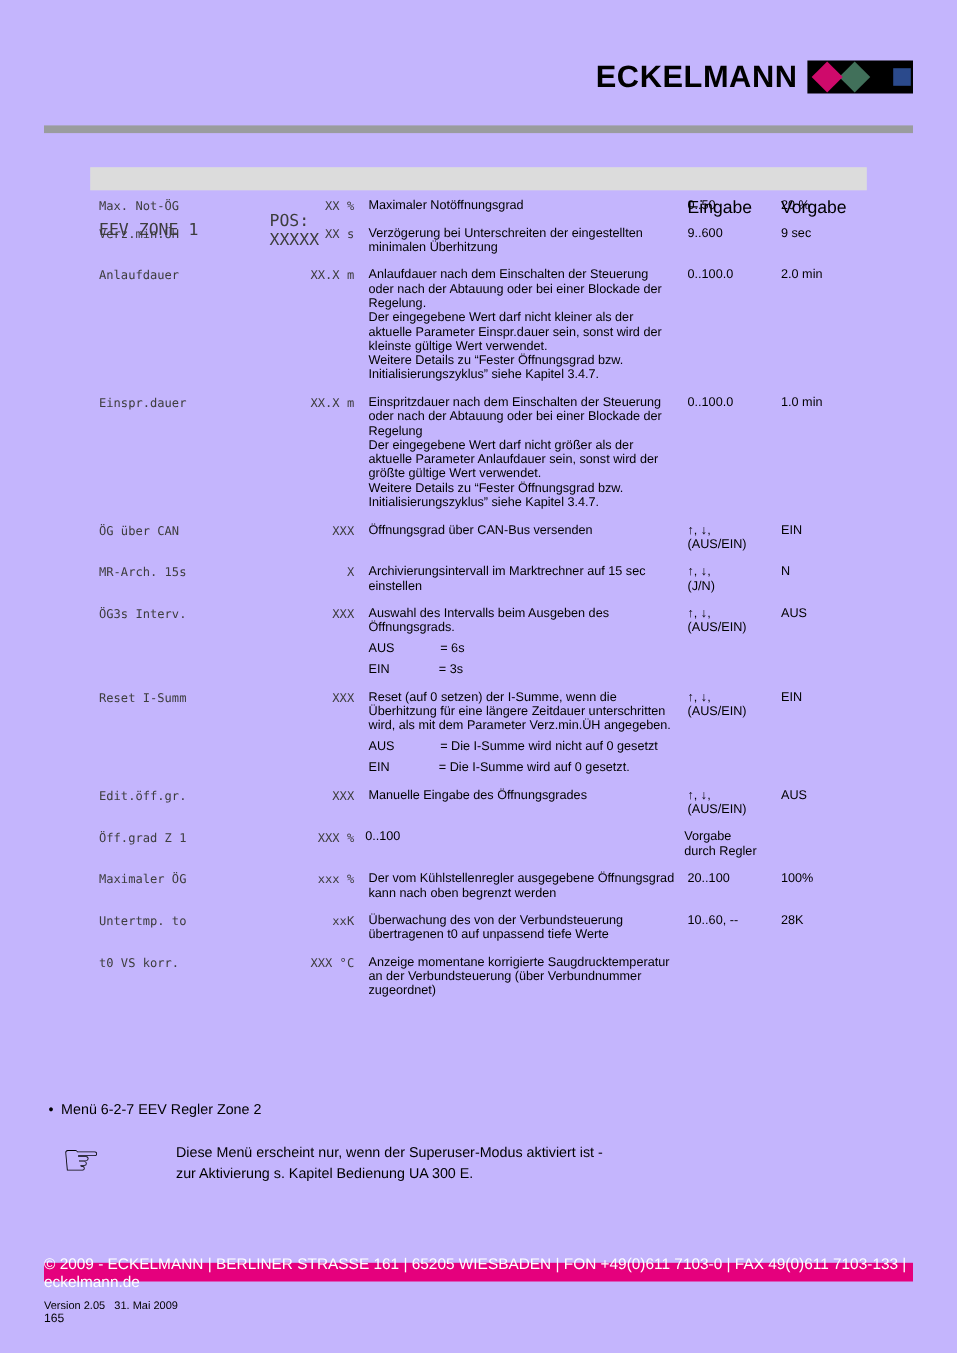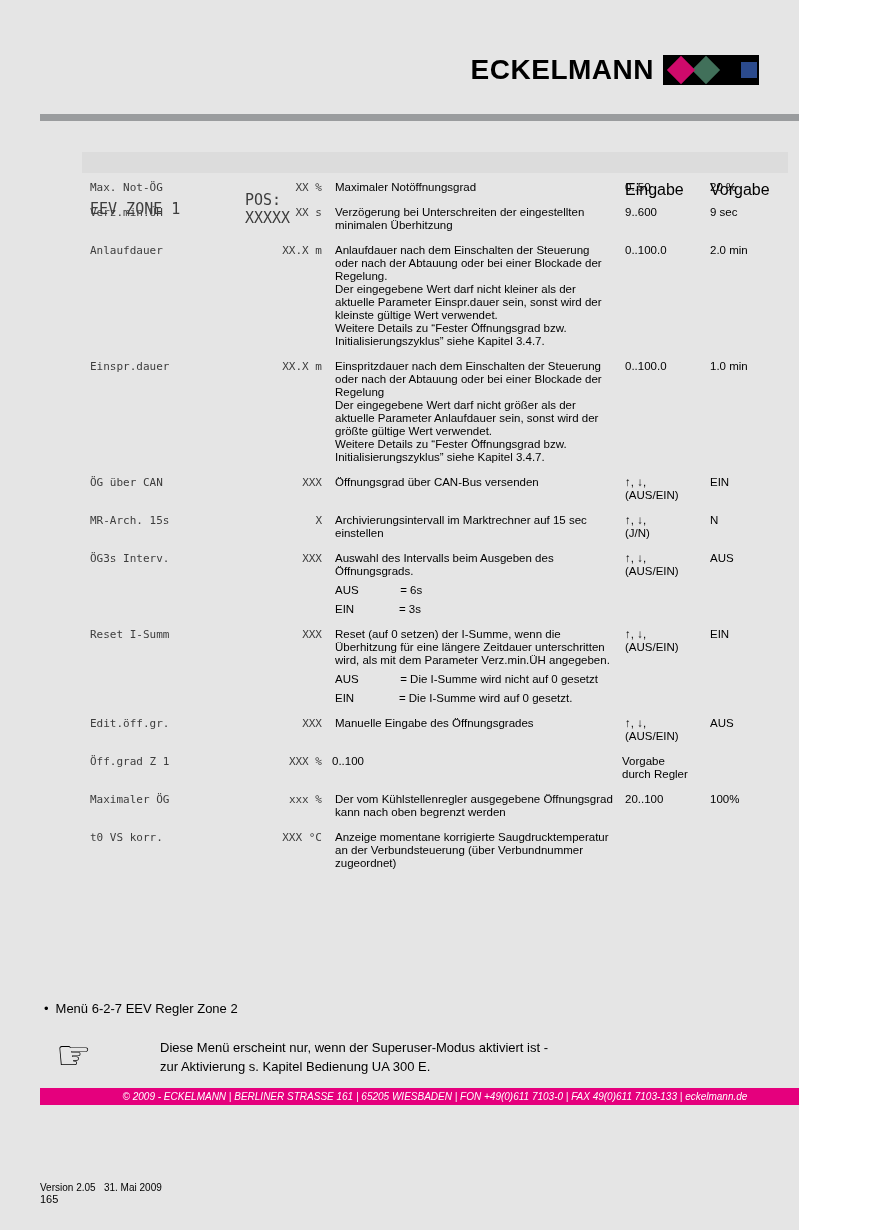--- a/index.html
+++ b/index.html
@@ -1,21 +1,21 @@
 <!DOCTYPE html>
 <html lang="de" style="--brand-magenta: #e5007d; --header-rule-gray: #9a9c9e; --table-header-bg: #dcdcdc; --logo-magenta: #cf0a6b; --logo-green: #41705a; --logo-blue: #2b4a8c;"><head>
 <meta charset="utf-8">
 <style>
   html,body{margin:0;padding:0;}
   body{
     width:870px;height:1230px;background:#ffffff;color:#000;
     font-family:"Liberation Sans","DejaVu Sans",sans-serif;
     -webkit-font-smoothing:antialiased;
   }
-  .page{position:relative;width:799px;height:1230px;background:#e5e5e5;overflow:hidden;}
+  .page{position:relative;width:870px;height:1230px;background:#c4b5fd;overflow:hidden;}
   .mono{font-family:"DejaVu Sans Mono","Liberation Mono",monospace;}
 
   
   .logo{position:absolute;top:54px;right:40px;display:flex;align-items:center;gap:9px;}
   .logo-text{font-size:28px;font-weight:bold;letter-spacing:0.5px;}
   .logo-mark{position:relative;width:96px;height:30px;background:#000;flex:0 0 auto;}
   .lm-d{position:absolute;width:20px;height:20px;top:5px;transform:rotate(45deg);}
   .lm-magenta{left:8px;background:var(--logo-magenta,#cf0a6b);z-index:3;}
   .lm-green{left:33px;background:var(--logo-green,#41705a);z-index:2;}
   .lm-blue{position:absolute;width:16px;height:16px;top:7px;right:2px;background:var(--logo-blue,#2b4a8c);}
@@ -43,23 +43,23 @@
   .c-vor{padding-left:7px;font-size:11.5px;line-height:13px;white-space:pre-line;}
 
   
   .bullet-line{position:absolute;top:1001px;left:44px;font-size:13px;}
   .bullet-line .bl-text{margin-left:7px;}
   .note{position:absolute;top:1035px;left:56px;display:flex;align-items:flex-start;}
   .hand-icon{font-size:40px;line-height:40px;width:104px;flex:0 0 auto;color:#000;}
   .note-text{font-size:13px;line-height:19px;white-space:pre-line;padding-top:3px;}
 
   
-  .footer-bar{position:absolute;top:1088px;left:40px;width:790px;height:17px;
-    background:var(--brand-magenta,#e5007d);color:#fff;font-size:10px;
-    display:flex;align-items:center;justify-content:center;font-style:italic;}
+  .footer-bar{position:absolute;top:1148px;left:40px;width:790px;height:17px;
+    background:var(--brand-magenta,#e5007d);color:#fff;font-size:14px;
+    display:flex;align-items:center;justify-content:center;}
   .footer-meta{position:absolute;top:1182px;left:40px;width:790px;
     display:flex;justify-content:flex-end;align-items:baseline;flex-direction:column;}
   .version-text{font-size:10px;white-space:pre;}
   .page-number{font-size:11px;}
 </style>
 </head>
 <body>
 
 <div class="page">
 
@@ -187,20 +187,29 @@
         <div class="trow">
           <div class="c-name mono">Maximaler ÖG</div>
           <div class="c-fmt mono">xxx %</div>
           <div class="c-desc">
             <div class="para">Der vom Kühlstellenregler ausgegebene Öffnungsgrad kann nach oben begrenzt werden</div>
           </div>
           <div class="c-ein">20..100</div>
           <div class="c-vor">100%</div>
         </div>
         <div class="trow">
+          <div class="c-name mono">Untertmp. to</div>
+          <div class="c-fmt mono">xxK</div>
+          <div class="c-desc">
+            <div class="para">Überwachung des von der Verbundsteuerung übertragenen t0 auf unpassend tiefe Werte</div>
+          </div>
+          <div class="c-ein">10..60, --</div>
+          <div class="c-vor">28K</div>
+        </div>
+        <div class="trow">
           <div class="c-name mono">t0 VS korr.</div>
           <div class="c-fmt mono">XXX °C</div>
           <div class="c-desc">
             <div class="para">Anzeige momentane korrigierte Saugdrucktemperatur an der Verbundsteuerung (über Verbundnummer zugeordnet)</div>
           </div>
           <div class="c-ein"></div>
           <div class="c-vor"></div>
         </div>
       </div>
   </div>

